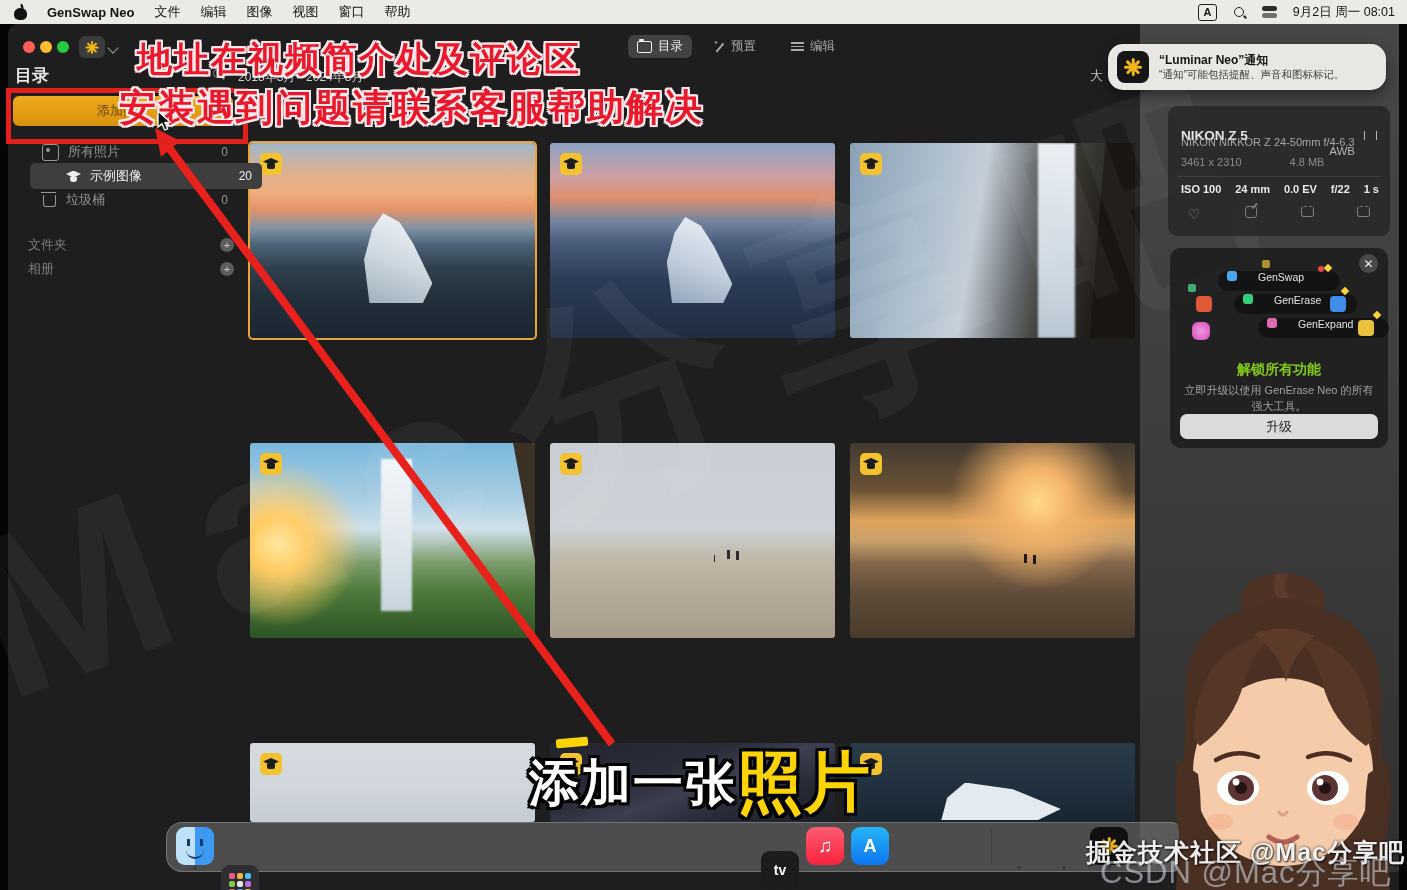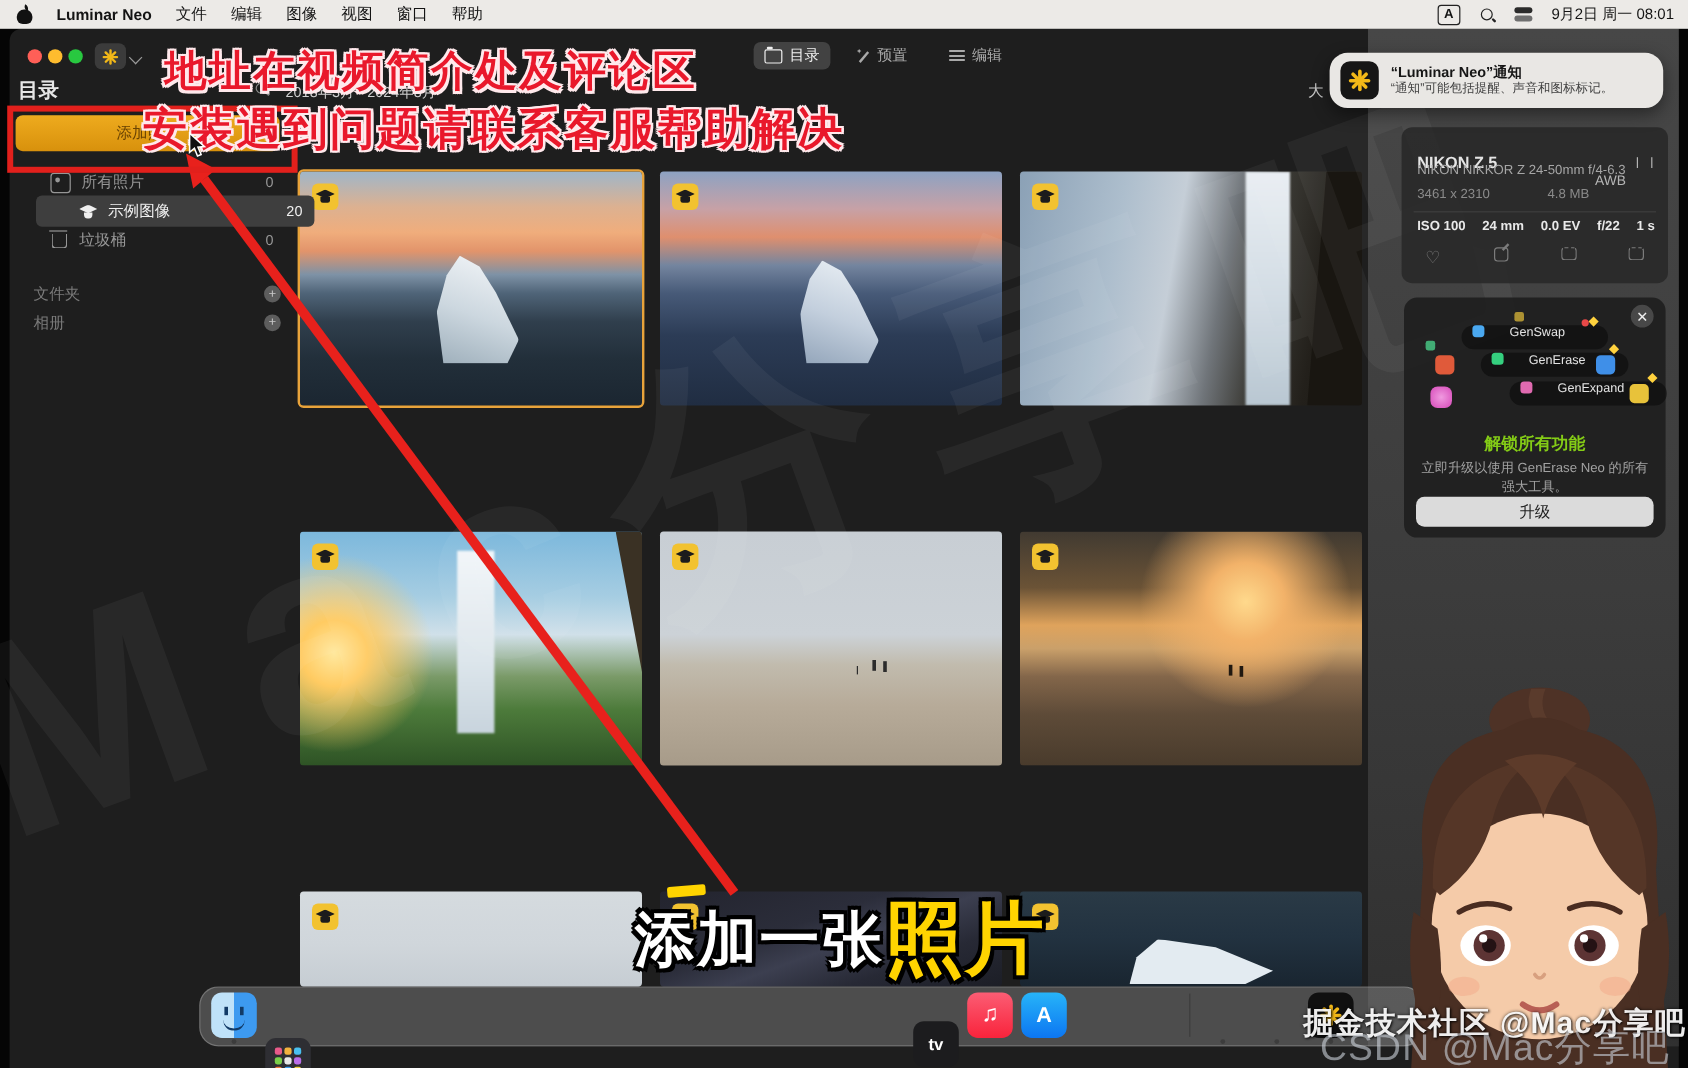--- a/index.html
+++ b/index.html
@@ -217,21 +217,21 @@
 <div class="stage">
 
   <div class="window"></div>
   <div class="right-strip"></div>
 
   <div class="wm-big">Mac分享吧</div>
 
   <div class="menubar">
     <div class="mb-left">
       <span class="apple"></span>
-      <span class="mb-app">Luminar Neo</span>
+      <span class="mb-app">GenSwap Neo</span>
       <span class="mb-menu">文件</span>
       <span class="mb-menu">编辑</span>
       <span class="mb-menu">图像</span>
       <span class="mb-menu">视图</span>
       <span class="mb-menu">窗口</span>
       <span class="mb-menu">帮助</span>
     </div>
     <div class="mb-right">
       <span class="ime-box">A</span>
       <span class="mb-search"></span>

